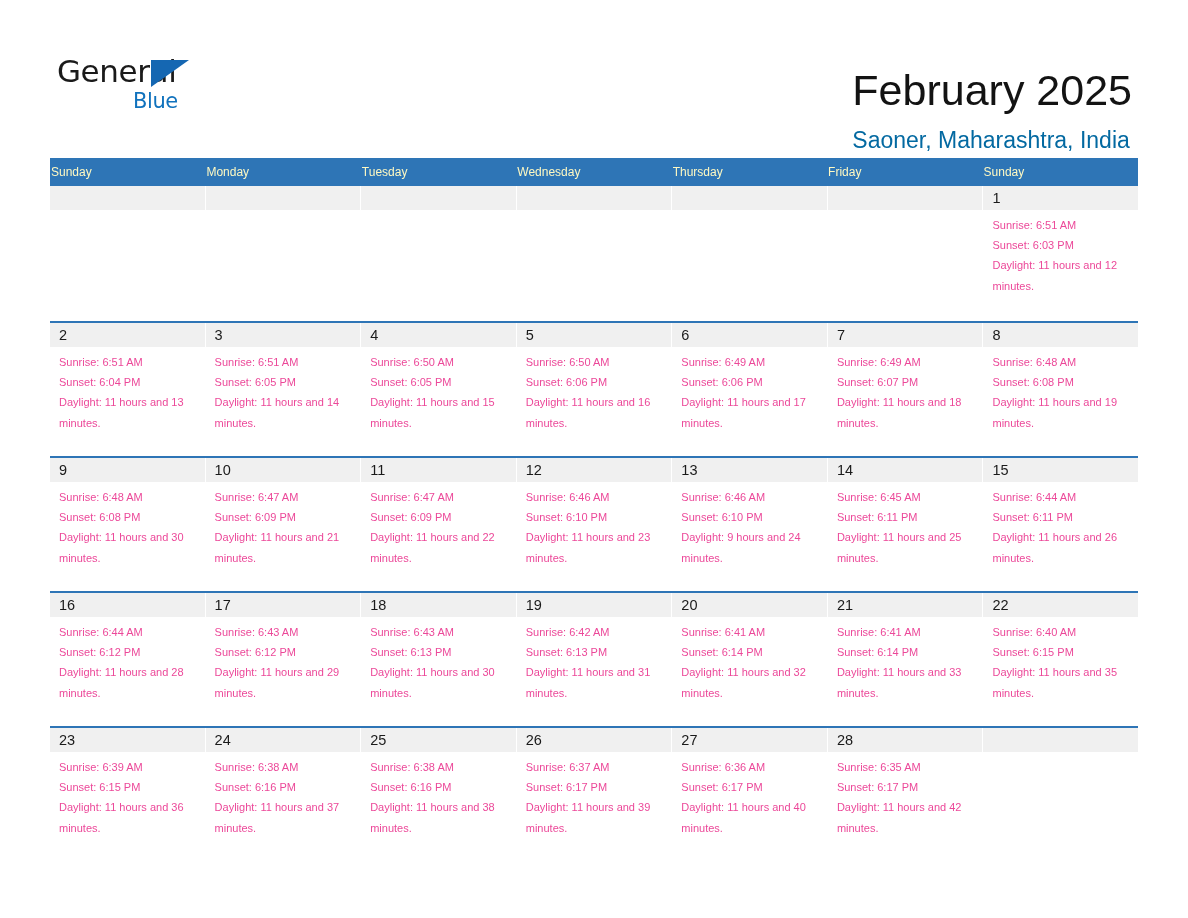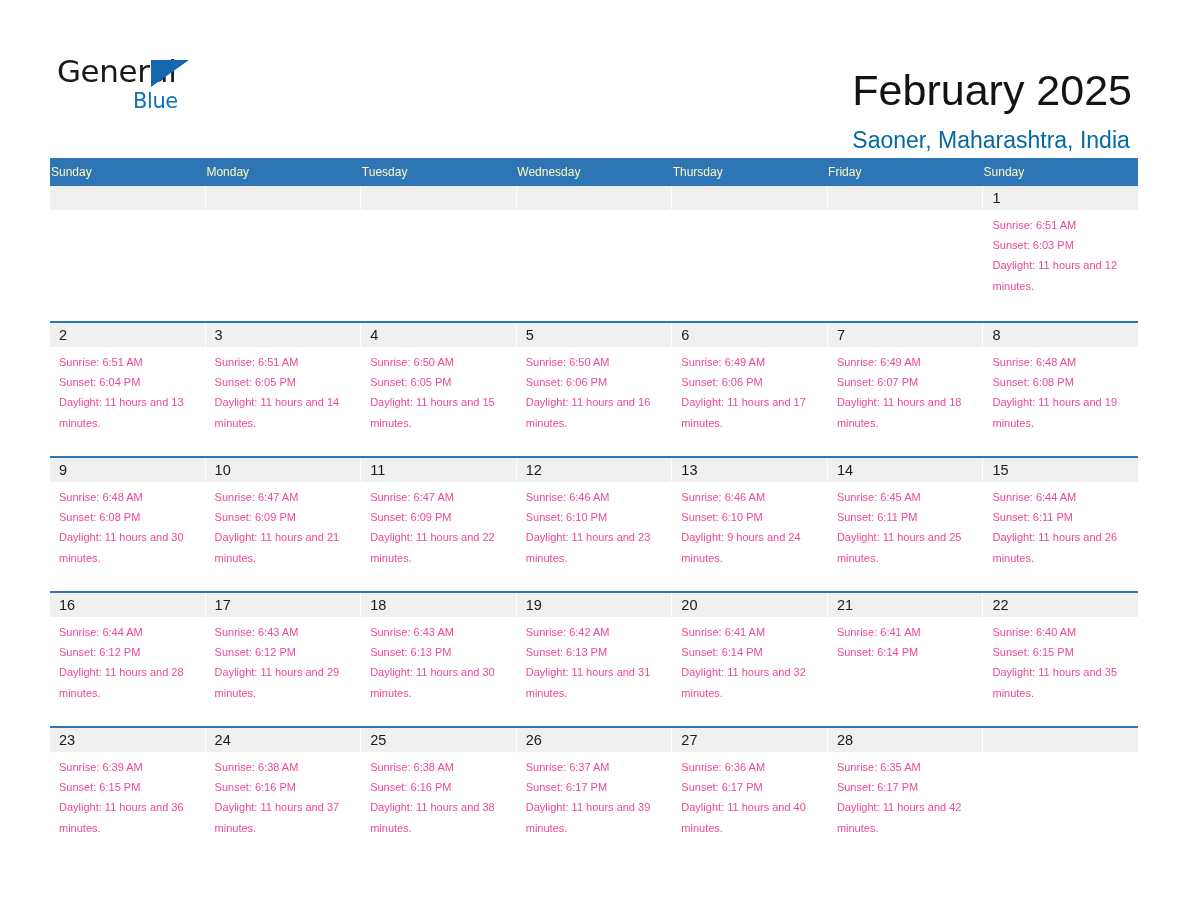--- a/index.html
+++ b/index.html
@@ -373,20 +373,21 @@
               <div>Sunrise: 6:41 AM</div>
               <div>Sunset: 6:14 PM</div>
               <div class="daylight">Daylight: 11 hours and 32 minutes.</div>
             </div>
           </div>
           <div class="day-cell">
             <div class="day-number">21</div>
             <div class="day-info">
               <div>Sunrise: 6:41 AM</div>
               <div>Sunset: 6:14 PM</div>
+              <div class="daylight">Daylight: 11 hours and 33 minutes.</div>
             </div>
           </div>
           <div class="day-cell">
             <div class="day-number">22</div>
             <div class="day-info">
               <div>Sunrise: 6:40 AM</div>
               <div>Sunset: 6:15 PM</div>
               <div class="daylight">Daylight: 11 hours and 35 minutes.</div>
             </div>
           </div>

